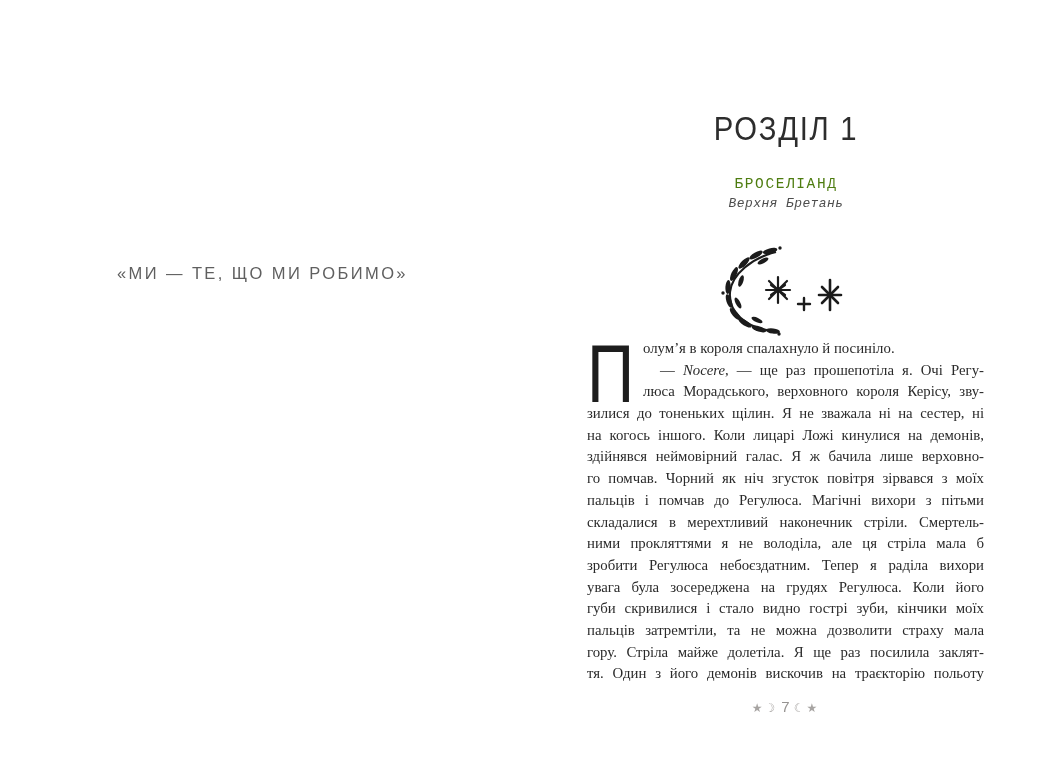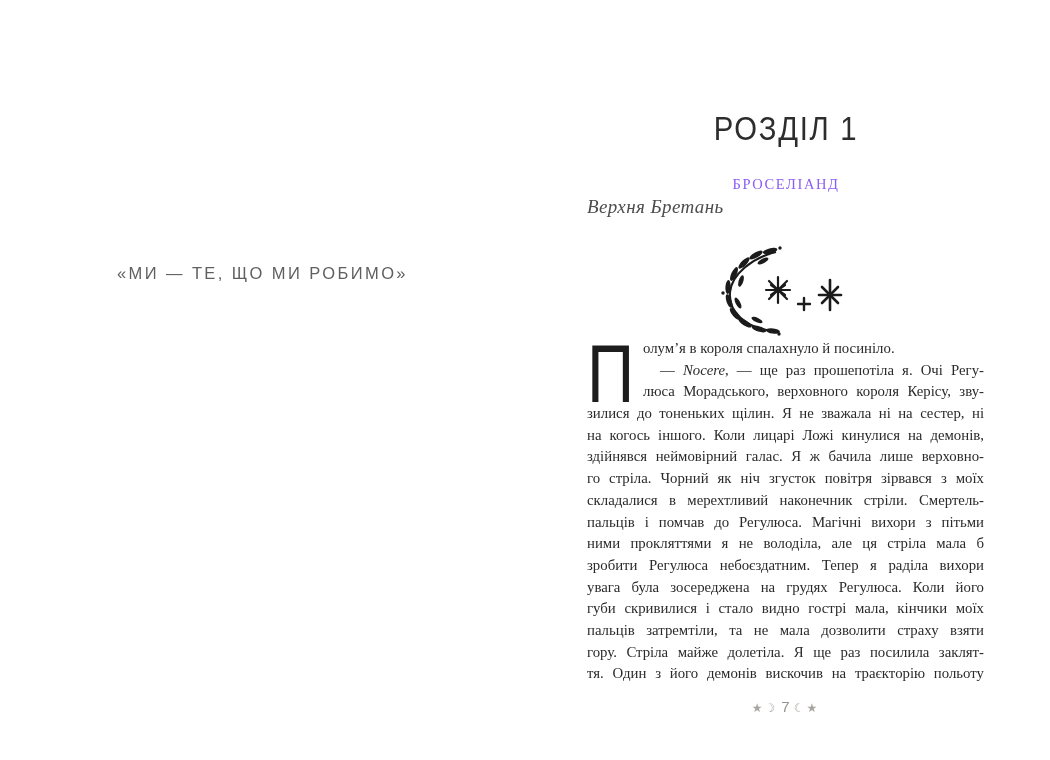--- a/index.html
+++ b/index.html
@@ -33,32 +33,33 @@
     font-size: 34px;
     letter-spacing: 2px;
     color: #2d2d2d;
     transform: scaleX(0.86);
     white-space: nowrap;
   }
   .location {
     position: absolute;
     left: 587px; top: 176px; width: 398px;
     text-align: center;
-    font-family: Liberation Serif, serif;
+    font-family: Liberation Mono, monospace;
     font-size: 14.5px;
     letter-spacing: 1.6px;
-    color: #8b5cf6;
+    color: #4d7c0f;
     white-space: nowrap;
   }
   .region {
     position: absolute;
     left: 587px; top: 196px; width: 398px;
-    font-family: Liberation Serif, serif;
+    text-align: center;
+    font-family: Liberation Mono, monospace;
     font-style: italic;
-    font-size: 19px;
+    font-size: 13px;
     letter-spacing: 0.4px;
     color: #4d4d4d;
     white-space: nowrap;
   }
 
   .ornament { position: absolute; left: 712px; top: 240px; }
 
   
   .body-text {
     position: absolute;
@@ -165,28 +166,28 @@
     <div class="dropcap-box">
       <span class="dropcap">П</span>
     </div>
     <div>
         <div class="line no-j"><span>олум’я в короля спалахнуло й посиніло.</span></div>
         <div class="line indent"><span>— </span><span class="em">Nocere</span><span>, — ще раз прошепотіла я. Очі Регу-</span></div>
         <div class="line"><span>люса Морадського, верховного короля Керісу, зву-</span></div>
         <div class="line"><span>зилися до тоненьких щілин. Я не зважала ні на сестер, ні</span></div>
         <div class="line"><span>на когось іншого. Коли лицарі Ложі кинулися на демонів,</span></div>
         <div class="line"><span>здійнявся неймовірний галас. Я ж бачила лише верховно-</span></div>
-        <div class="line"><span>го стріла. Чорний як ніч згусток повітря зірвався з моїх</span></div>
+        <div class="line"><span>го помчав. Чорний як ніч згусток повітря зірвався з моїх</span></div>
+        <div class="line"><span>пальців і помчав до Регулюса. Магічні вихори з пітьми</span></div>
         <div class="line"><span>складалися в мерехтливий наконечник стріли. Смертель-</span></div>
-        <div class="line"><span>пальців і помчав до Регулюса. Магічні вихори з пітьми</span></div>
         <div class="line"><span>ними прокляттями я не володіла, але ця стріла мала б</span></div>
         <div class="line"><span>зробити Регулюса небоєздатним. Тепер я раділа вихори</span></div>
         <div class="line"><span>увага була зосереджена на грудях Регулюса. Коли його</span></div>
-        <div class="line"><span>губи скривилися і стало видно гострі мала, кінчики моїх</span></div>
-        <div class="line"><span>пальців затремтіли, та не мала дозволити страху взяти</span></div>
+        <div class="line"><span>губи скривилися і стало видно гострі зуби, кінчики моїх</span></div>
+        <div class="line"><span>пальців затремтіли, та не можна дозволити страху мала</span></div>
         <div class="line"><span>гору. Стріла майже долетіла. Я ще раз посилила заклят-</span></div>
         <div class="line"><span>тя. Один з його демонів вискочив на траєкторію польоту</span></div>
       </div>
   </div>
 
   <div class="footer"><span>★☽</span><span class="num">7</span><span>☾★</span></div>
 
 </div>
 
 </body></html>

